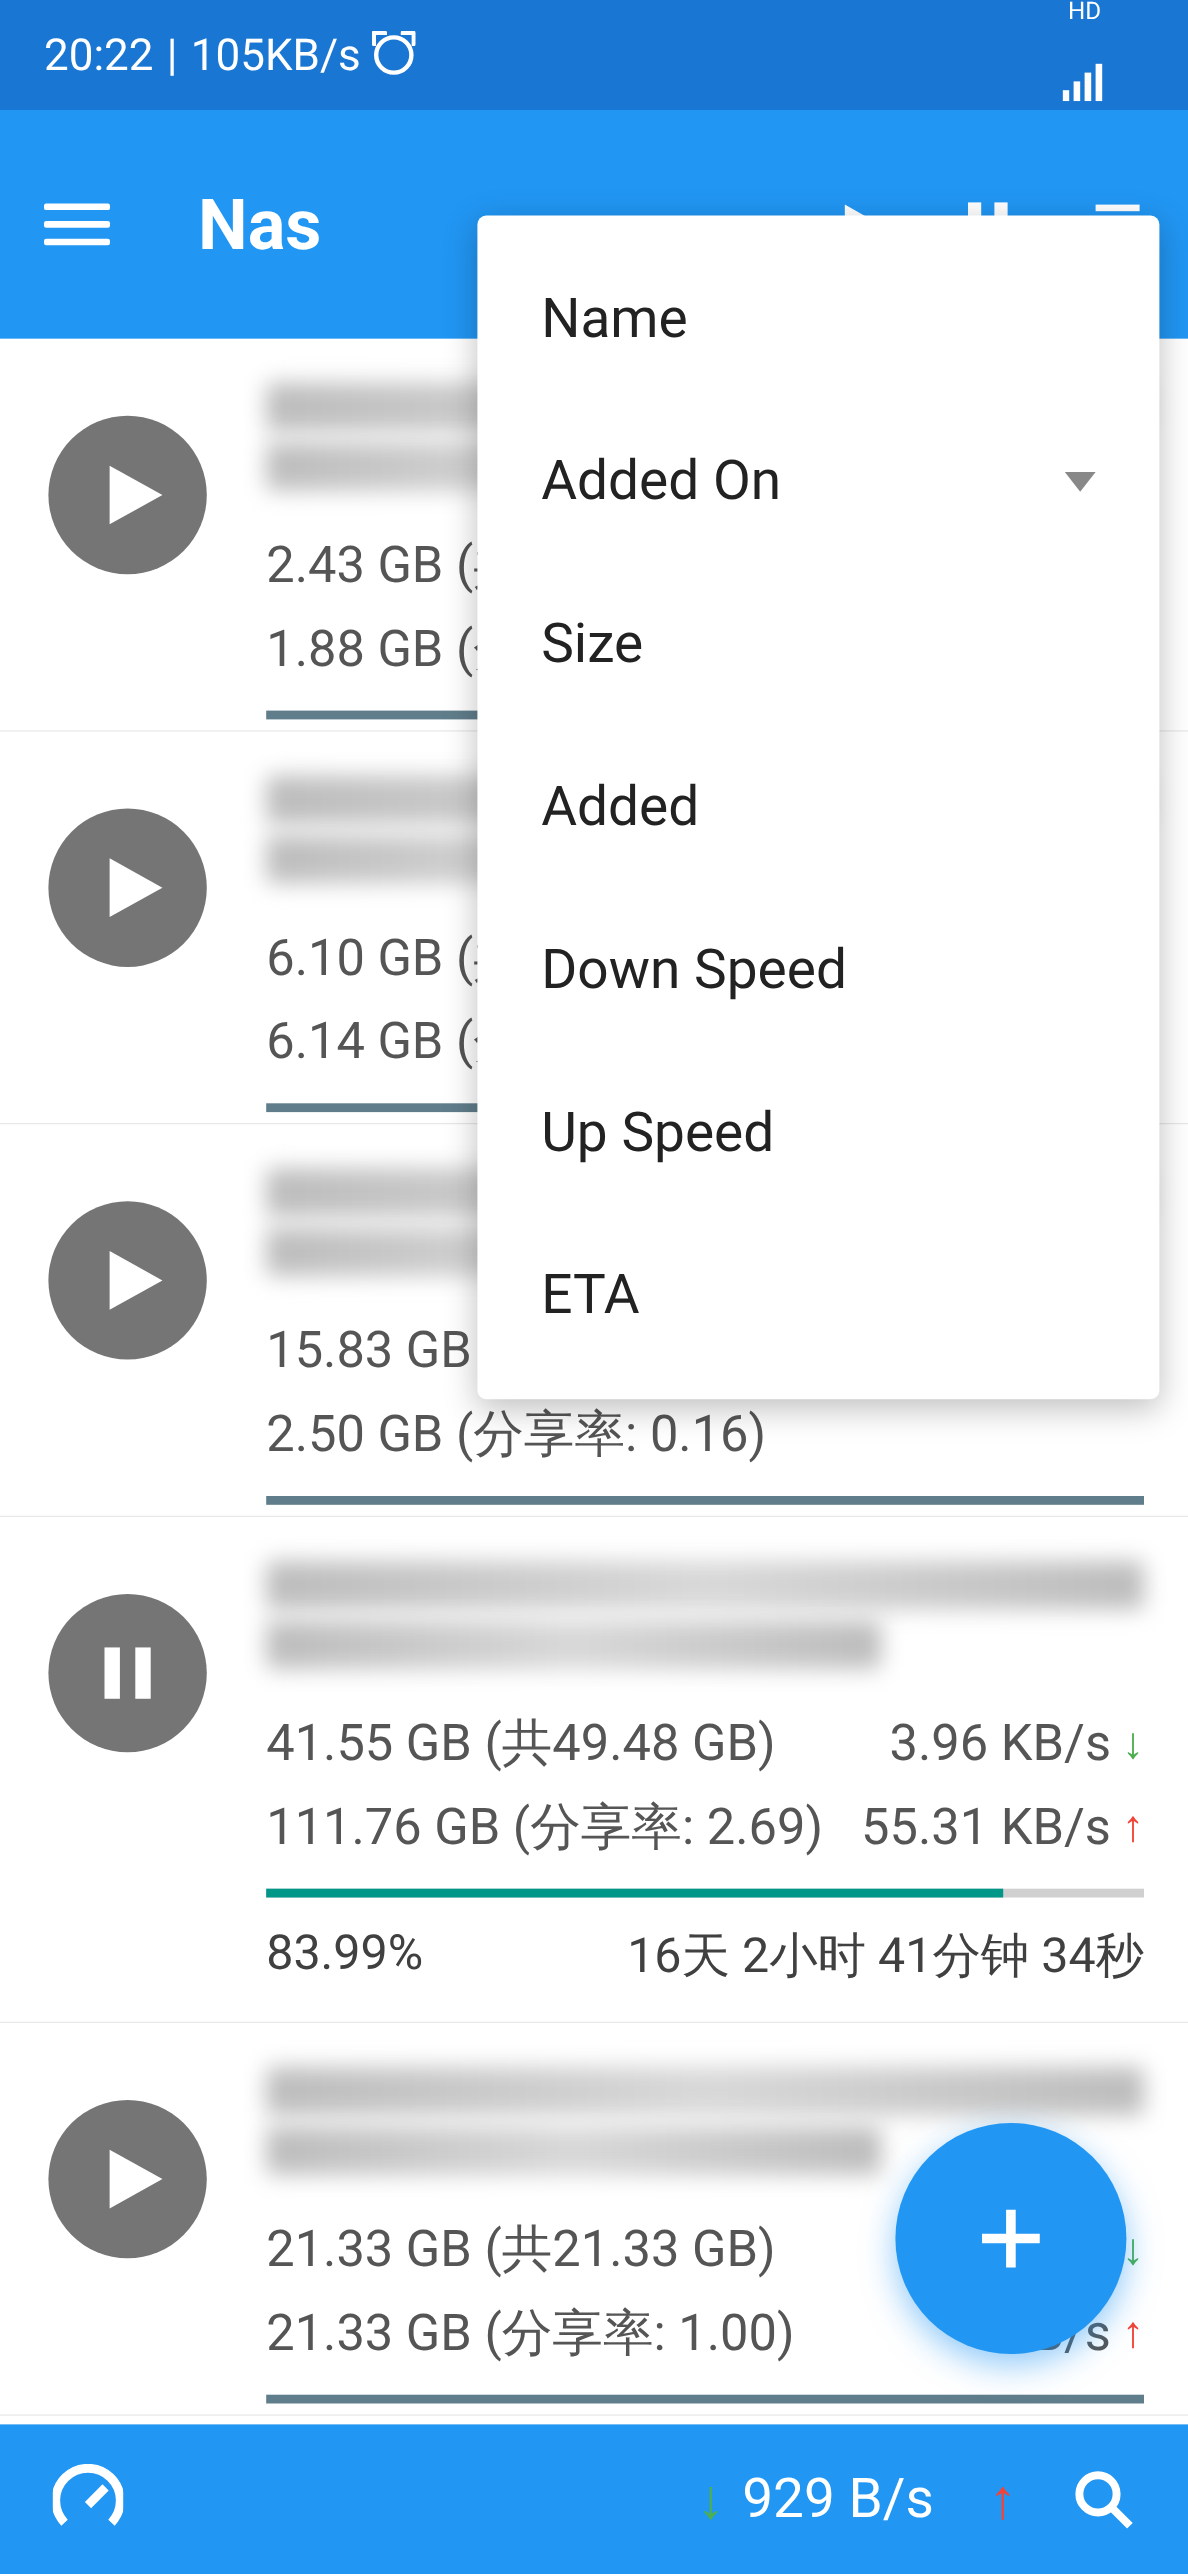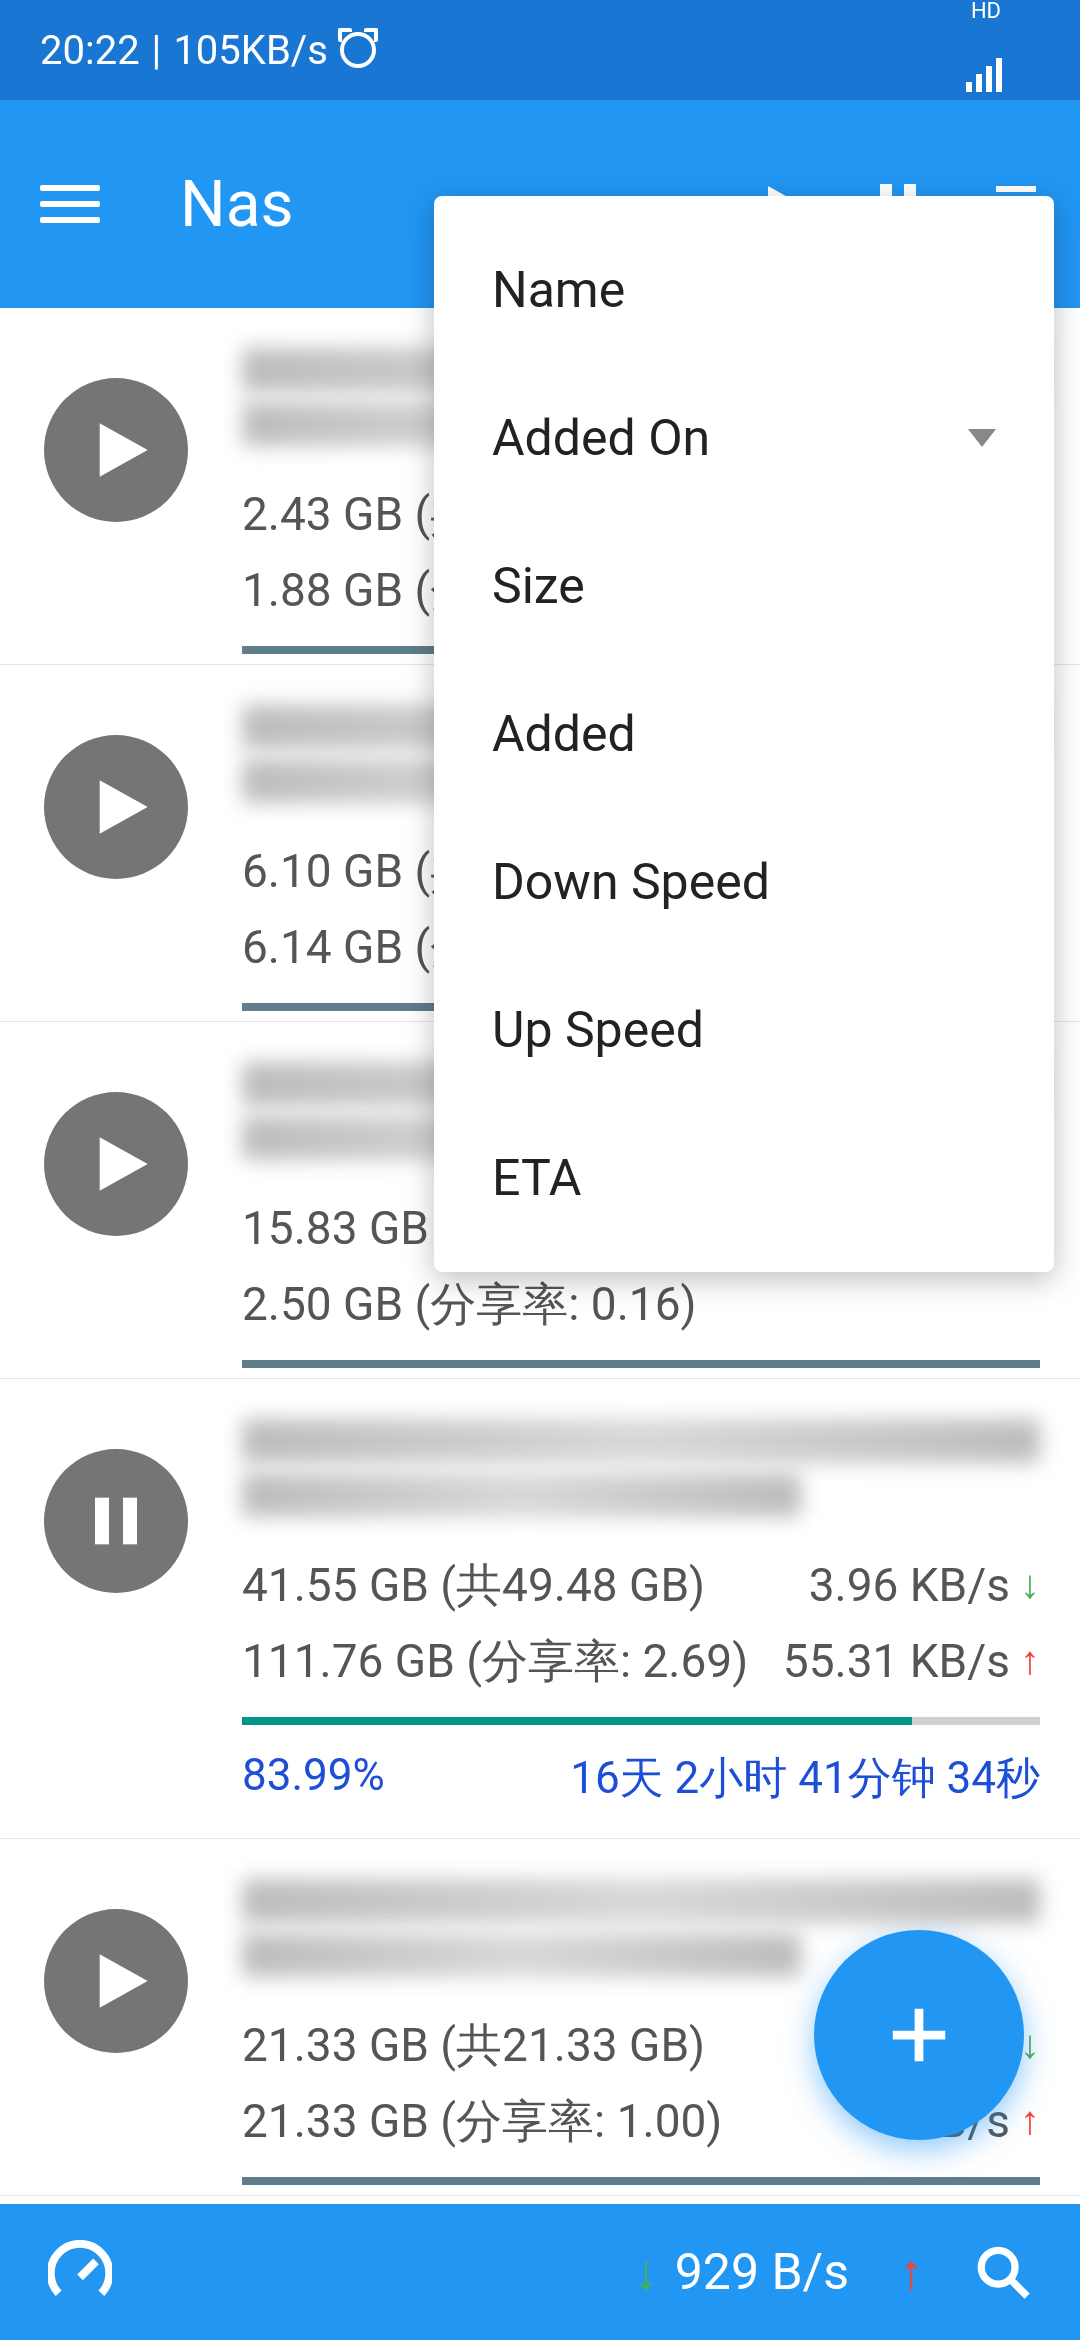--- a/index.html
+++ b/index.html
@@ -12,21 +12,21 @@
 .alarm-icon { width:36px; height:36px; border:4px solid #fff; border-radius:50%; position:relative; }
 .alarm-icon::before { content:""; position:absolute; top:-8px; left:-6px; width:10px; height:10px; border-top:4px solid #fff; border-left:4px solid #fff; border-radius:2px; }
 .alarm-icon::after { content:""; position:absolute; top:-8px; right:-6px; width:10px; height:10px; border-top:4px solid #fff; border-right:4px solid #fff; border-radius:2px; }
 .battery { width:76px; height:40px; border:8px solid #404040; border-radius:10px; position:relative; display:flex; align-items:center; justify-content:center; font-size:24px; font-weight:500;margin-left:32px; }
 .battery::after { content:""; position:absolute; right:-10px; top:10px; width:6px; height:16px; background:#fff; border-radius:0 3px 3px 0; }
 
 
 .app-bar { height:208px; background:#2196F3; color:#fff; display:flex; align-items:center; padding:0 40px; position:relative; }
 .hamburger { width:60px; display:flex; flex-direction:column; gap:10px; }
 .hamburger span { height:6px; background:#fff; border-radius:2px; }
-.app-title { font-size:64px; font-weight:400; margin-left:80px; }
+.app-title { font-size:64px; font-weight:700; margin-left:80px; }
 .toolbar-actions { position:absolute; right:40px; display:flex; align-items:center; gap:70px; }
 .play-tb, .pause-tb, .filter-tb { width:48px; height:48px; }
 .play-tb svg, .pause-tb svg, .filter-tb svg { width:100%; height:100%; fill:#fff; }
 
 
 .dropdown { position:absolute; top:196px; right:26px; width:620px; background:#fff; border-radius:8px; box-shadow:0 8px 30px rgba(0,0,0,0.25); z-index:100; padding:20px 0; }
 .dropdown-item { height:148px; display:flex; align-items:center; padding:0 58px; font-size:50px; color:#222; position:relative; }
 .dropdown-caret { position:absolute; right:58px; width:0; height:0; border-left:14px solid transparent; border-right:14px solid transparent; border-top:18px solid #888; }
 
 
@@ -39,21 +39,21 @@
 .title-blur { height:44px; background:linear-gradient(90deg,#bcbcbc 0%, #d8d8d8 50%, #bcbcbc 100%); border-radius:6px; filter:blur(10px); margin-bottom:10px; }
 .title-blur.line2 { width:70%; margin-bottom:30px; }
 .stats { font-size:46px; color:#555; line-height:76px; }
 .stats-row { display:flex; justify-content:space-between; align-items:center; }
 .speed { display:flex; align-items:center; gap:10px; }
 .arrow-down { color:#4CAF50; font-size:40px; }
 .arrow-up { color:#F44336; font-size:40px; }
 .progress { height:8px; background:#d0d0d0; margin-top:18px; position:relative; }
 .progress-fill { height:100%; background:#607D8B; }
 .progress-fill.active { background:#009688; }
-.sub-stats { display:flex; justify-content:space-between; font-size:44px; color:#1d4ed8; margin-top:24px; margin-bottom:20px; }
+.sub-stats { display:flex; justify-content:space-between; font-size:44px; color:#404040; margin-top:24px; margin-bottom:20px; }
 
 
 .bottom-bar { position:absolute; bottom:0; left:0; right:0; height:136px; background:#2196F3; display:flex; align-items:center; padding:0 48px; color:#fff; font-size:50px; }
 .speedo { width:64px; height:64px; }
 .speedo svg { width:100%; height:100%; fill:#fff; }
 .bottom-spacer { flex:1; }
 .bottom-speed { display:flex; align-items:center; gap:16px; margin-right:50px; }
 .bottom-speed .d { color:#4CAF50; }
 .bottom-speed .u { color:#F44336; }
 .search-icon { width:58px; height:58px; }

